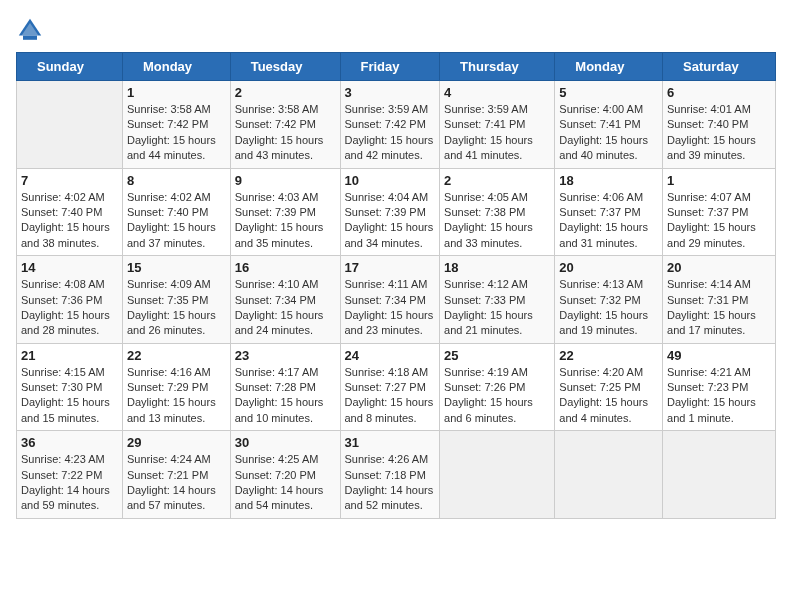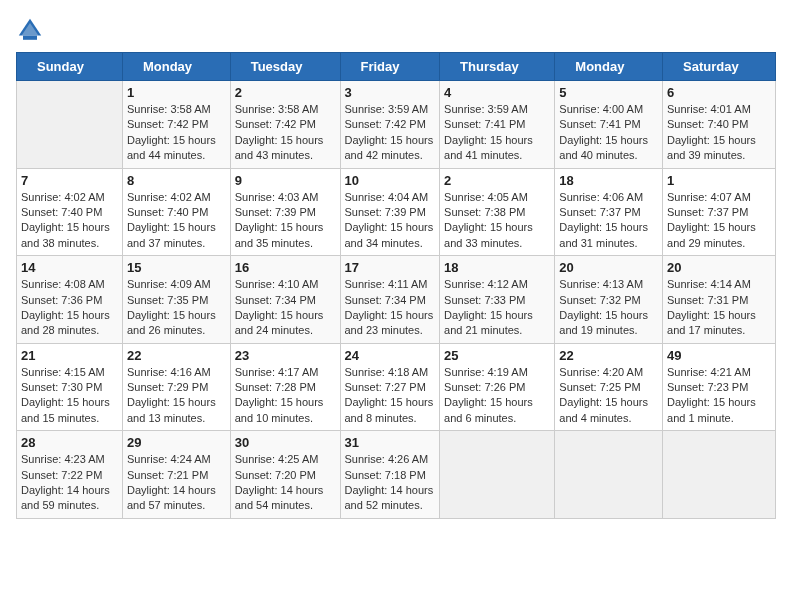--- a/index.html
+++ b/index.html
@@ -231,21 +231,21 @@
           <div class="day-number">22</div>
           <div class="day-info">Sunrise: 4:20 AM<br>Sunset: 7:25 PM<br>Daylight: 15 hours and 4 minutes.</div>
         </td>
         <td>
           <div class="day-number">49</div>
           <div class="day-info">Sunrise: 4:21 AM<br>Sunset: 7:23 PM<br>Daylight: 15 hours and 1 minute.</div>
         </td>
       </tr>
       <tr>
         <td>
-          <div class="day-number">28</div>
+          <div class="day-number">36</div>
           <div class="day-info">Sunrise: 4:23 AM<br>Sunset: 7:22 PM<br>Daylight: 14 hours and 59 minutes.</div>
         </td>
         <td>
           <div class="day-number">29</div>
           <div class="day-info">Sunrise: 4:24 AM<br>Sunset: 7:21 PM<br>Daylight: 14 hours and 57 minutes.</div>
         </td>
         <td>
           <div class="day-number">30</div>
           <div class="day-info">Sunrise: 4:25 AM<br>Sunset: 7:20 PM<br>Daylight: 14 hours and 54 minutes.</div>
         </td>

